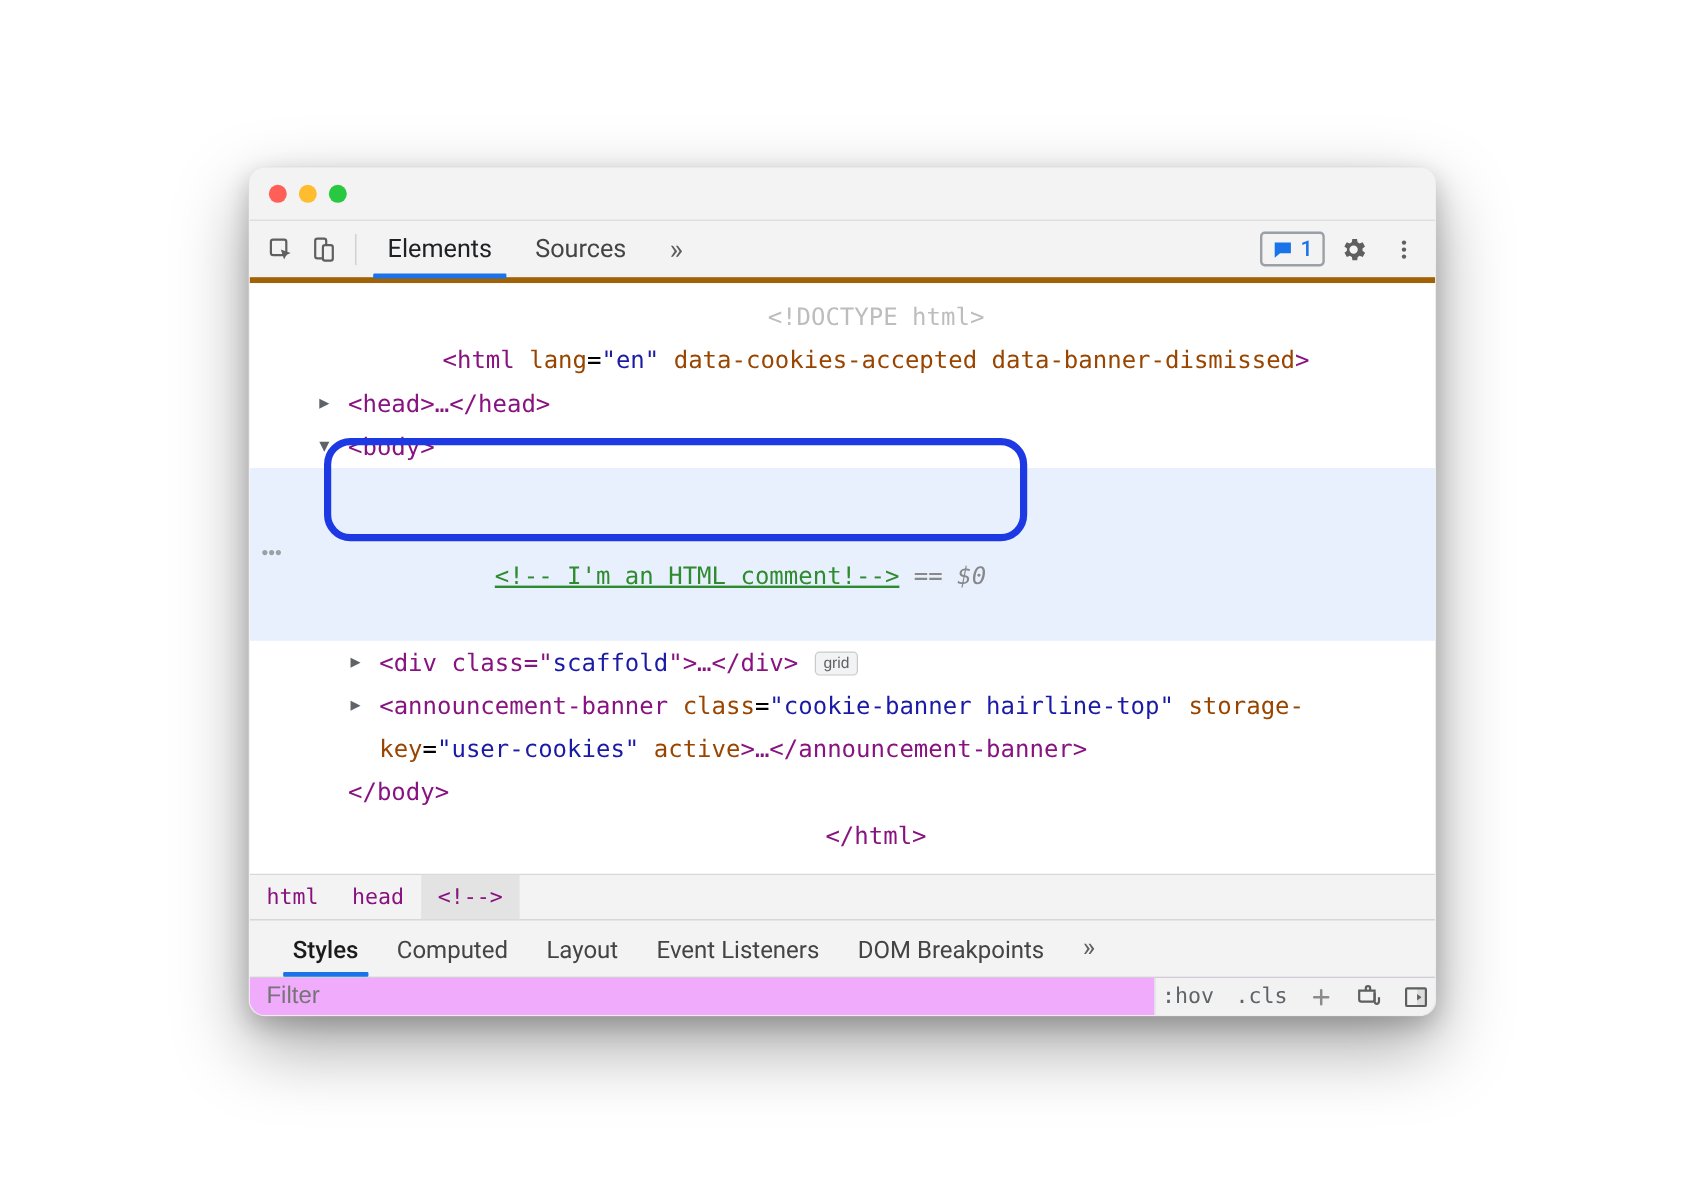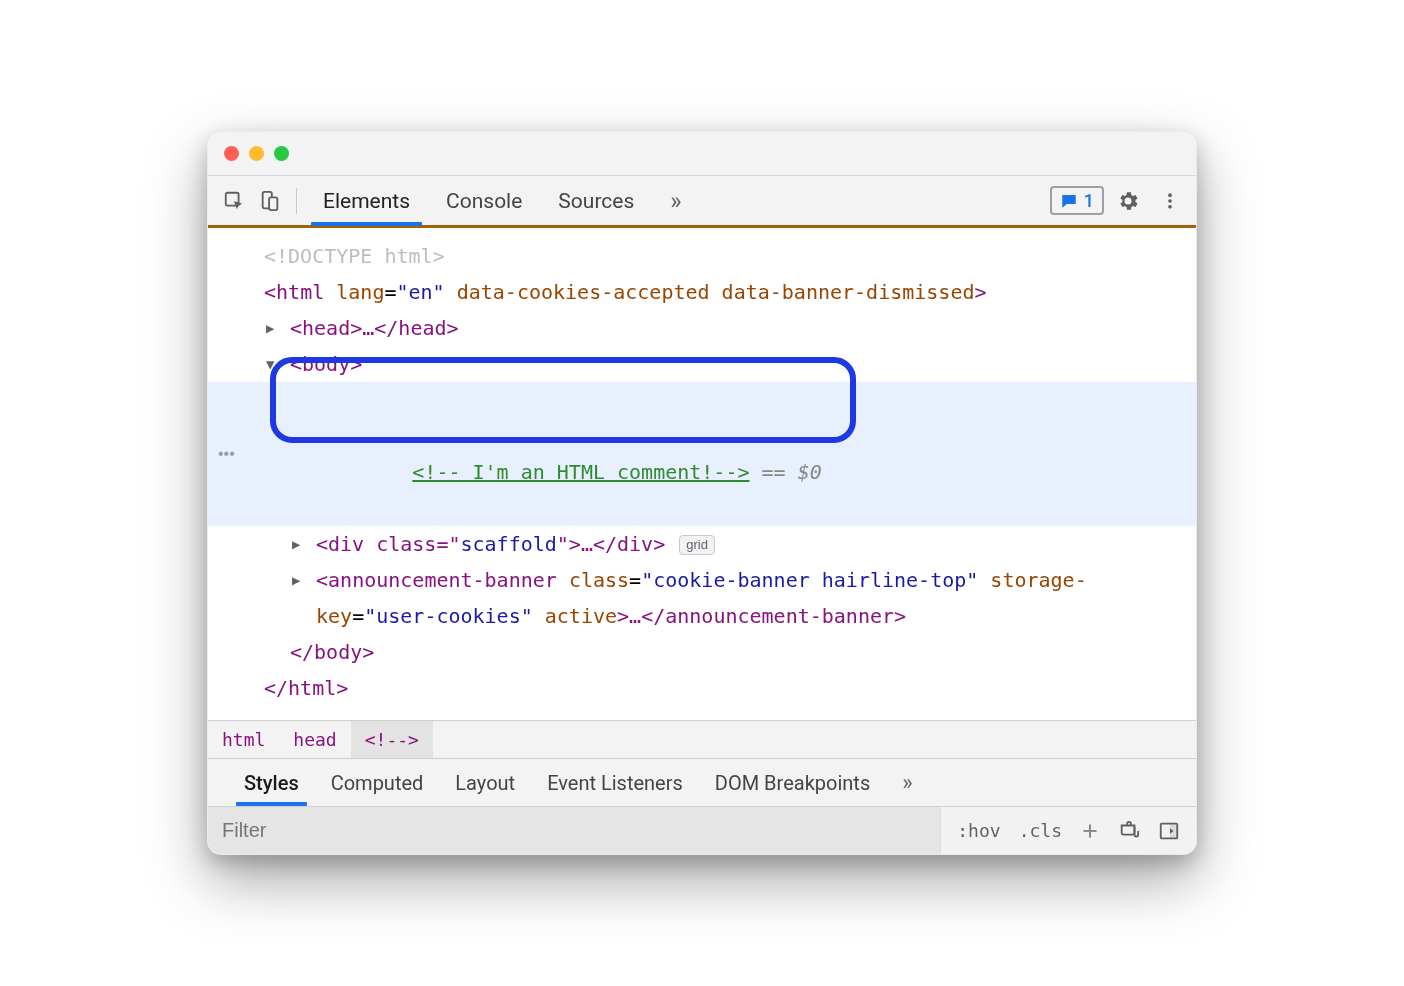--- a/index.html
+++ b/index.html
@@ -54,21 +54,21 @@
     font-size: 18px;
     font-weight: 600;
     color: #3b3b3b;
     pointer-events: none;
   }
   
   .toolbar {
     height: 52px;
     display: flex;
     align-items: center;
-    border-bottom: 3px solid #a16207;
+    border-bottom: 5px solid #a16207;
     background: #f3f3f3;
     padding: 0 8px;
   }
   .tool-icon {
     width: 36px; height: 36px;
     display: flex; align-items: center; justify-content: center;
     color: #5f5f5f;
     cursor: pointer;
   }
   .tool-sep {
@@ -99,21 +99,21 @@
   
   .domtree {
     background:#fff;
     font-family: Menlo, Consolas, monospace;
     font-size: 20px;
     line-height: 36px;
     padding: 10px 0 14px 0;
     position: relative;
   }
   .row { white-space: pre; padding-left: 56px; position: relative; }
-  .row.i1 { padding-left: 56px; }
+  .row.i1 { padding-left: 56px; text-align: center; }
   .row.i2 { padding-left: 82px; }
   .row.i3 { padding-left: 108px; }
   .row.sel { background:#e8f0fe; }
   .tri { position:absolute; left:0; width:16px; color:#5f6368; font-size:14px; }
   .i2 .tri { left:58px; }
   .i3 .tri { left:84px; }
   .c-gray { color:#bdbdbd; }
   .c-tag { color:#881280; }
   .c-attr { color:#994500; }
   .c-val { color:#1a1aa6; }
@@ -157,31 +157,31 @@
     padding:0 16px; font-size:20px; color:#444; cursor:pointer;
     display:flex; align-items:center; height:100%; position:relative;
   }
   .subtab.active { color:#1a1a1a; font-weight:500; }
   .subtab.active::after {
     content:""; position:absolute; bottom:0; left:8px; right:8px; height:4px; background:#1a73e8; border-radius:1px;
   }
   .subtabs .more { margin-left:8px; color:#5f5f5f; font-size:22px; cursor:pointer; padding:0 8px; }
   
   .filterbar {
-    display:flex; align-items:center; height:48px;
+    display:flex; align-items:center; height:32px;
     border-top:1px solid #d0d0d0;
-    background:#e5e5e5;
+    background:#f0abfc;
   }
   .filter-input {
     flex:1; border:none; outline:none;
     font-size:20px; padding:0 14px; color:#5f6368;
     background:transparent;
   }
   .filter-right {
-    display:flex; align-items:center; gap:10px; padding:0 12px;
+    display:flex; align-items:center; gap:10px; padding:0 1px;
     background:#f2f2f2; height:100%; border-left:1px solid #e0e0e0;
     font-family: Menlo, Consolas, monospace; font-size:18px; color:#5f6368;
   }
   .fr-item { display:flex; align-items:center; cursor:pointer; padding:0 4px; }
   svg { display:block; }
 </style>
 </head>
 <body>
 
 <div class="canvas">
@@ -204,21 +204,20 @@
       </div>
       <div class="tool-icon">
         <svg width="22" height="22" viewBox="0 0 24 24">
             <rect x="4" y="2" width="10" height="18" rx="2" fill="none" stroke="#5f5f5f" stroke-width="2"></rect>
             <rect x="11" y="8" width="9" height="14" rx="2" fill="#f3f3f3" stroke="#5f5f5f" stroke-width="2"></rect>
           </svg>
       </div>
       <div class="tool-sep"></div>
       <div class="tabs">
         <div class="tab active">Elements</div>
-        <div class="tab">Console</div>
         <div class="tab">Sources</div>
         <div class="tab" style="color:#5f5f5f;font-size:24px;">»</div>
       </div>
       <div class="toolbar-right">
         <div class="msgbox">
           <svg width="18" height="18" viewBox="0 0 24 24">
               <path d="M3 4h18v12H9l-6 5V4z" fill="#1a73e8"></path>
             </svg>
           <span>1</span>
         </div>

